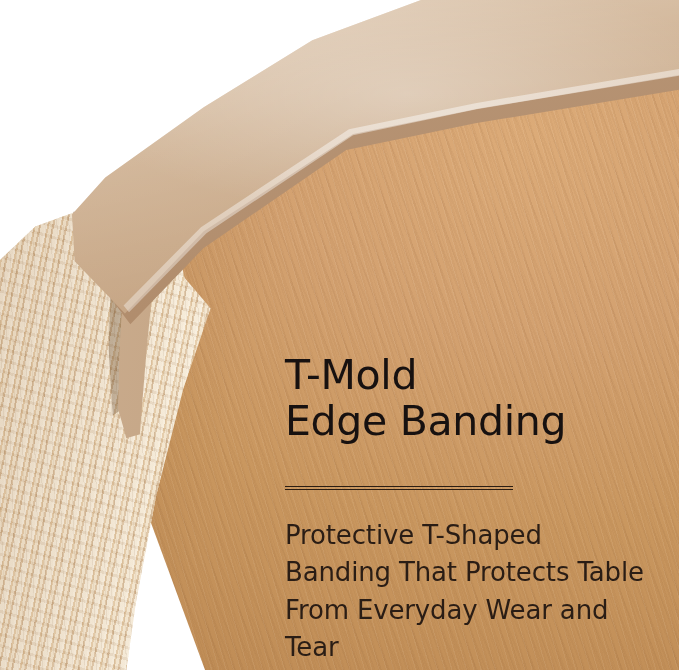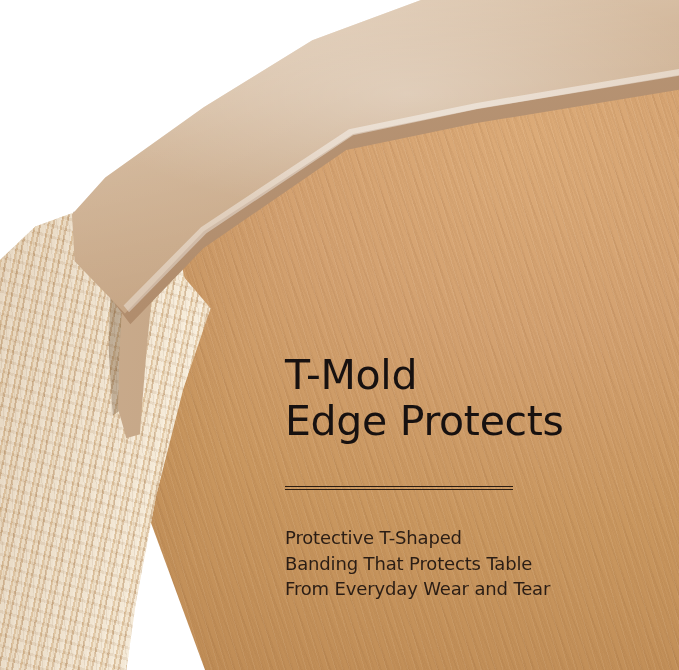--- a/index.html
+++ b/index.html
@@ -205,23 +205,23 @@
     white-space:pre-line;
   }
   #divider{
     margin-top:41px;
     width:228px;height:4px;
     border-top:1.6px solid #2b1d12;
     border-bottom:1.6px solid #2b1d12;
     box-sizing:border-box;
   }
   #subcopy{
-    margin-top:35px;
+    margin-top:27px;
     font-family:"DejaVu Sans", sans-serif;
-    font-size:18px;line-height:1.44;
+    font-size:26px;line-height:1.44;
     font-weight:400;letter-spacing:-.15px;
     color:#2a1d15;
     white-space:pre-line;
   }
 </style>
 </head>
 <body>
 
 <div id="stage">
 
@@ -241,21 +241,21 @@
 
     <div class="layer" id="tmold-lip"></div>
     <div class="layer" id="tmold-cap"></div>
     <div class="layer" id="tmold-gloss"></div>
     <div class="layer" id="tmold-seam"></div>
 
   </div>
 
   <div id="copy">
     <h1 id="headline">T-Mold
-Edge Protects</h1>
+Edge Banding</h1>
 
     <div id="divider"></div>
 
     <p id="subcopy">Protective T-Shaped
 Banding That Protects Table
 From Everyday Wear and Tear</p>
   </div>
 
 </div>
 

